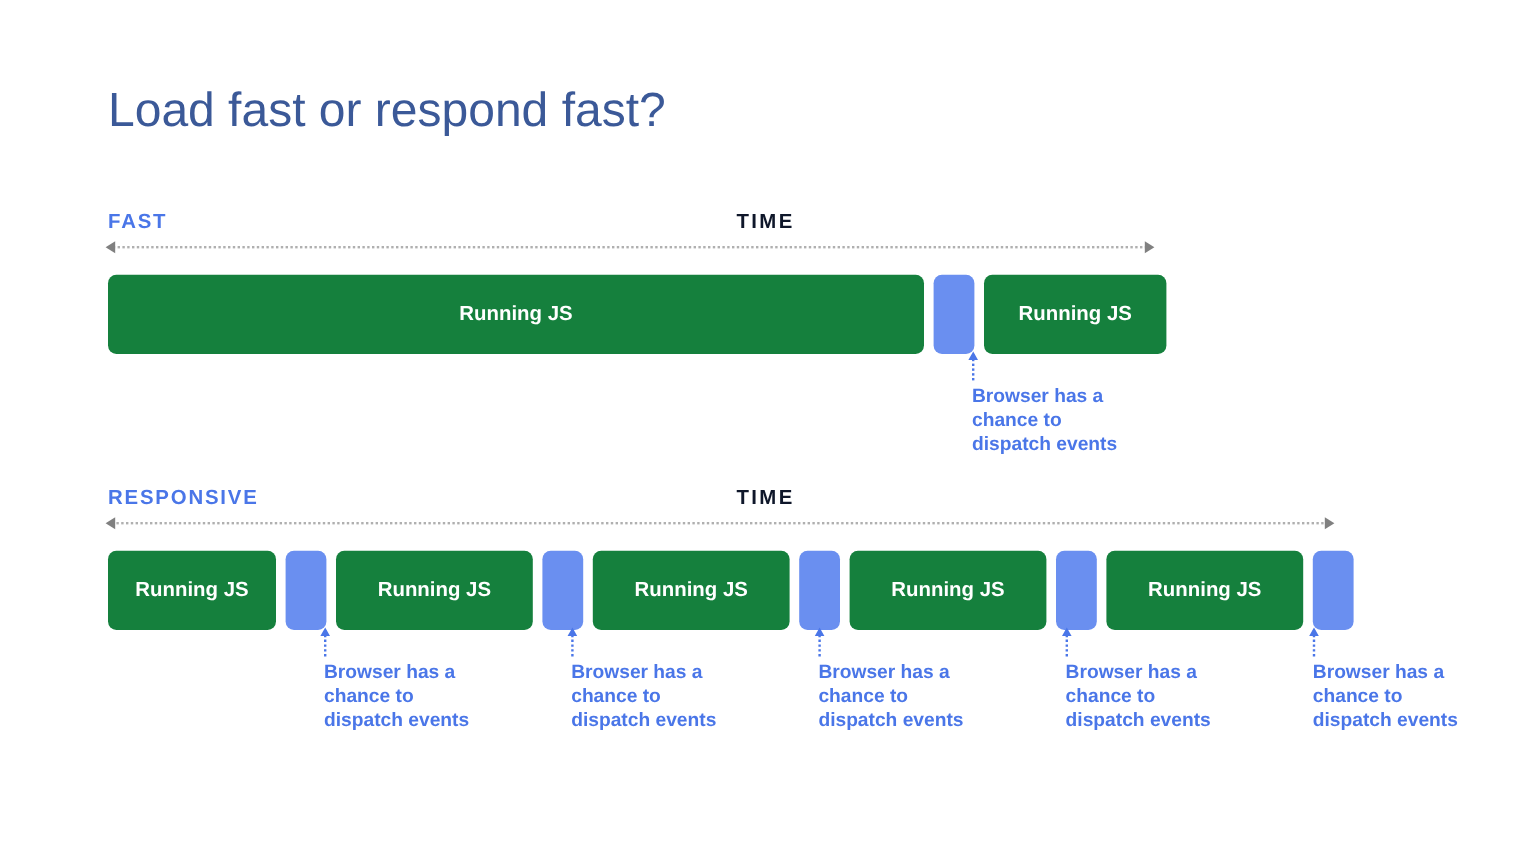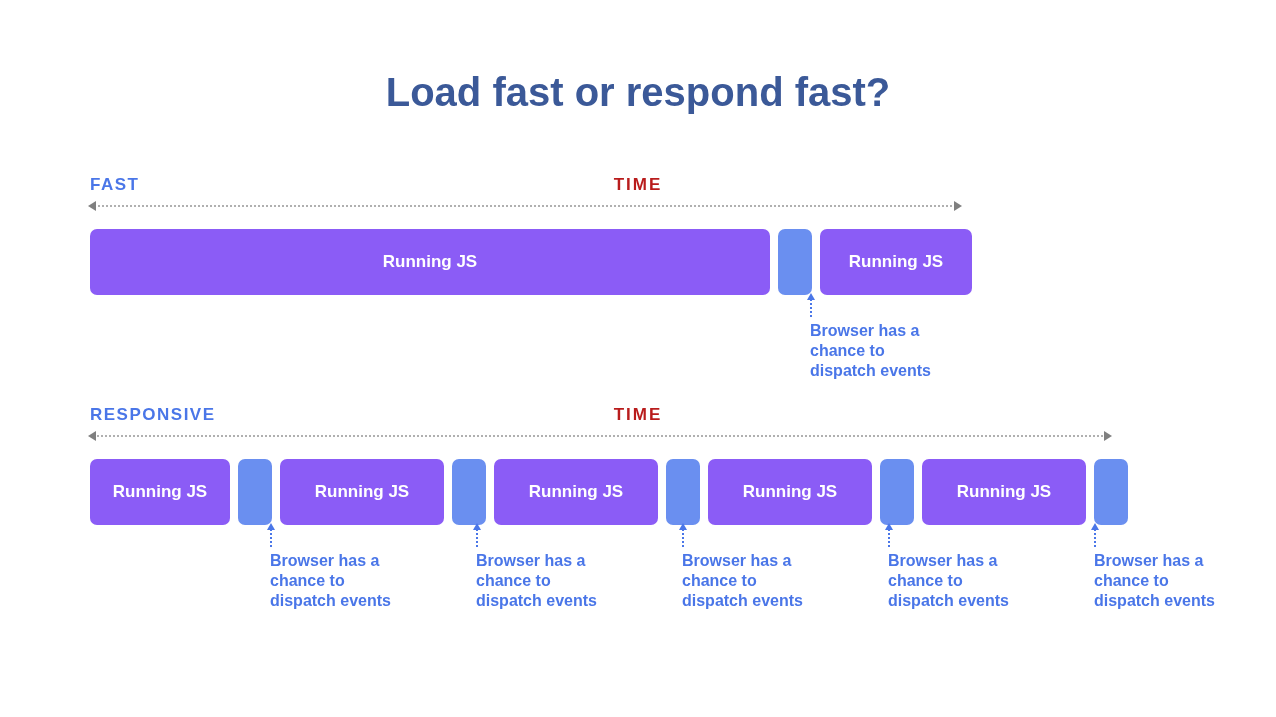--- a/index.html
+++ b/index.html
@@ -6,24 +6,23 @@
   body {
     font-family: -apple-system, BlinkMacSystemFont, "Segoe UI", Helvetica, Arial, sans-serif;
     background: #fff;
     width: 1276px;
     height: 717px;
     padding: 70px 90px 40px 90px;
     position: relative;
   }
   .title {
     font-size: 40px;
-    font-weight: 700;
+    font-weight: 400;
     color: #3b5998;
     margin-bottom: 60px;
-    text-align: center;
   }
   .section { position: relative; margin-bottom: 110px; }
   .section-header {
     position: relative;
     height: 24px;
     margin-bottom: 6px;
   }
   .section-label {
     position: absolute;
     left: 0;
@@ -33,21 +32,21 @@
     color: #4a76e8;
     text-align: right;
   }
   .time-label {
     position: absolute;
     left: 50%;
     transform: translateX(-50%);
     font-size: 17px;
     font-weight: 700;
     letter-spacing: 2px;
-    color: #b91c1c;
+    color: #0f172a;
   }
   .timeline {
     position: relative;
     height: 0;
     border-top: 2px dotted #b0b0b0;
     margin-bottom: 22px;
   }
   .timeline::before, .timeline::after {
     content: "";
     position: absolute;
@@ -68,21 +67,21 @@
     display: flex;
     align-items: center;
     justify-content: center;
     border-radius: 7px;
     font-size: 17px;
     font-weight: 700;
     color: #fff;
     position: relative;
     flex-shrink: 0;
   }
-  .js  { background: #8b5cf6; }
+  .js  { background: #15803d; }
   .gap { background: #6a8ff0; }
 
   .pointer-area {
     position: absolute;
     top: 100%;
     left: 16px;
     width: 100%;
     height: 150px;
   }
   .pointer {

